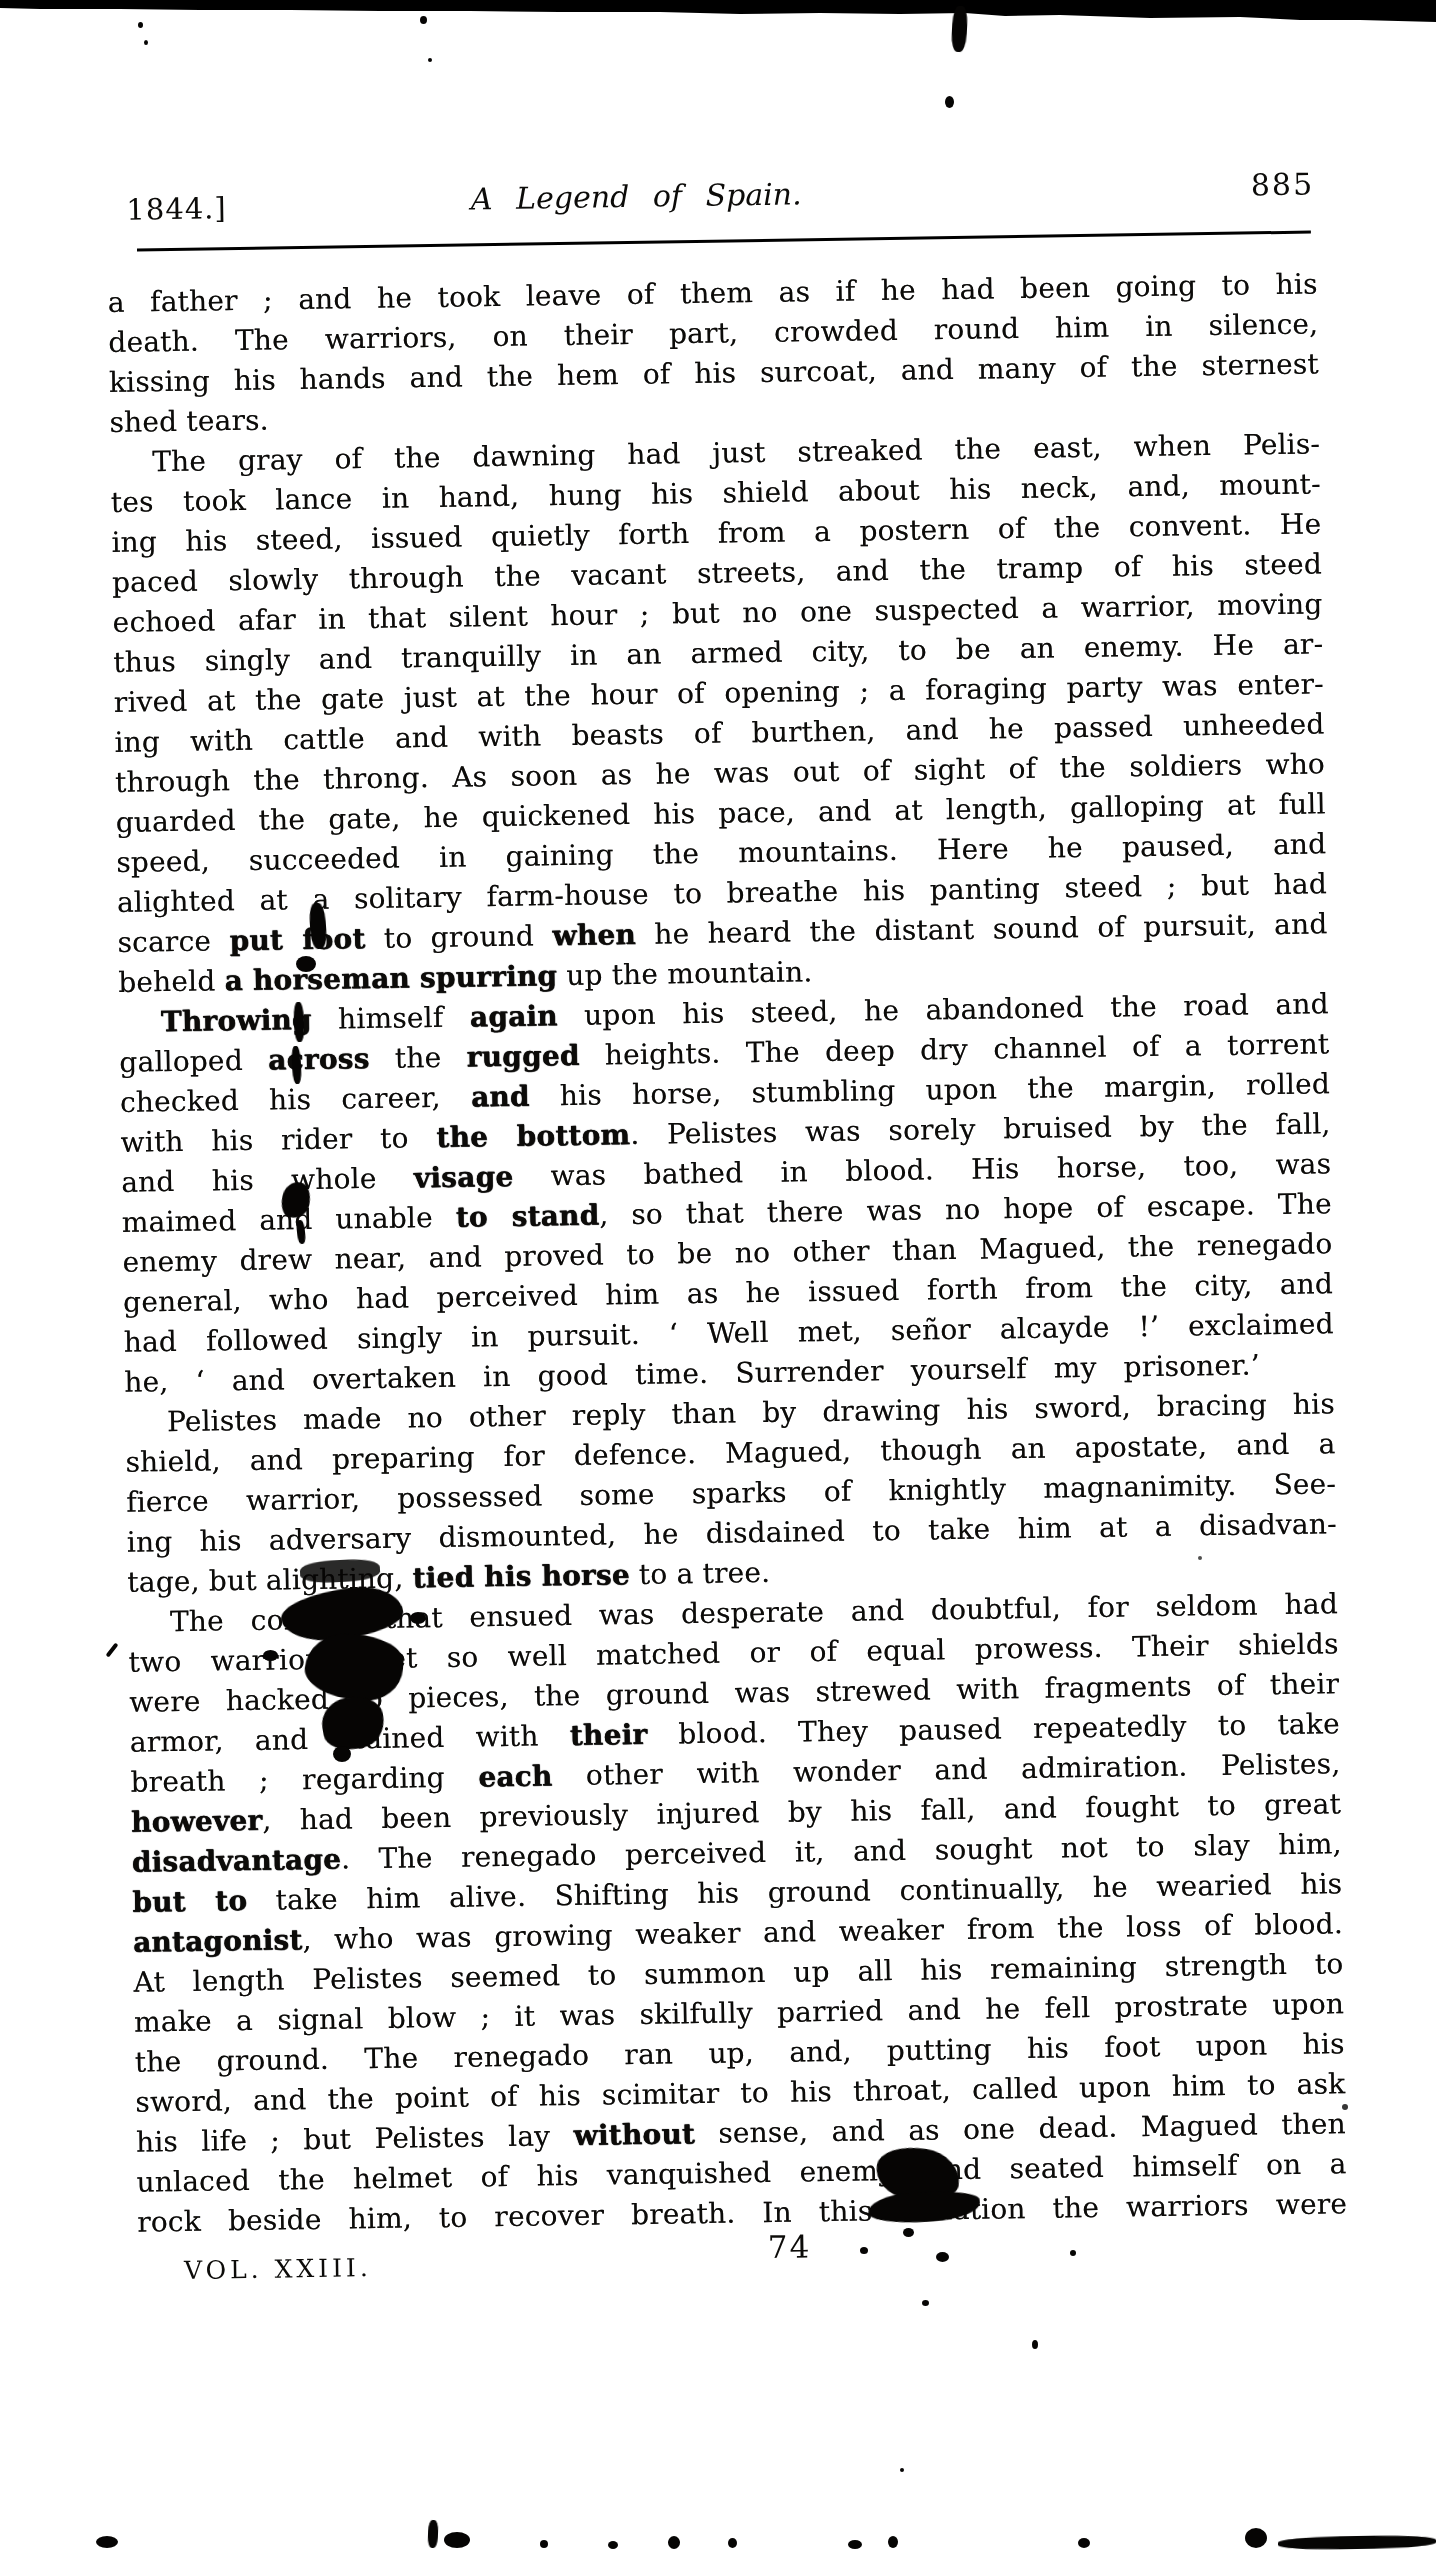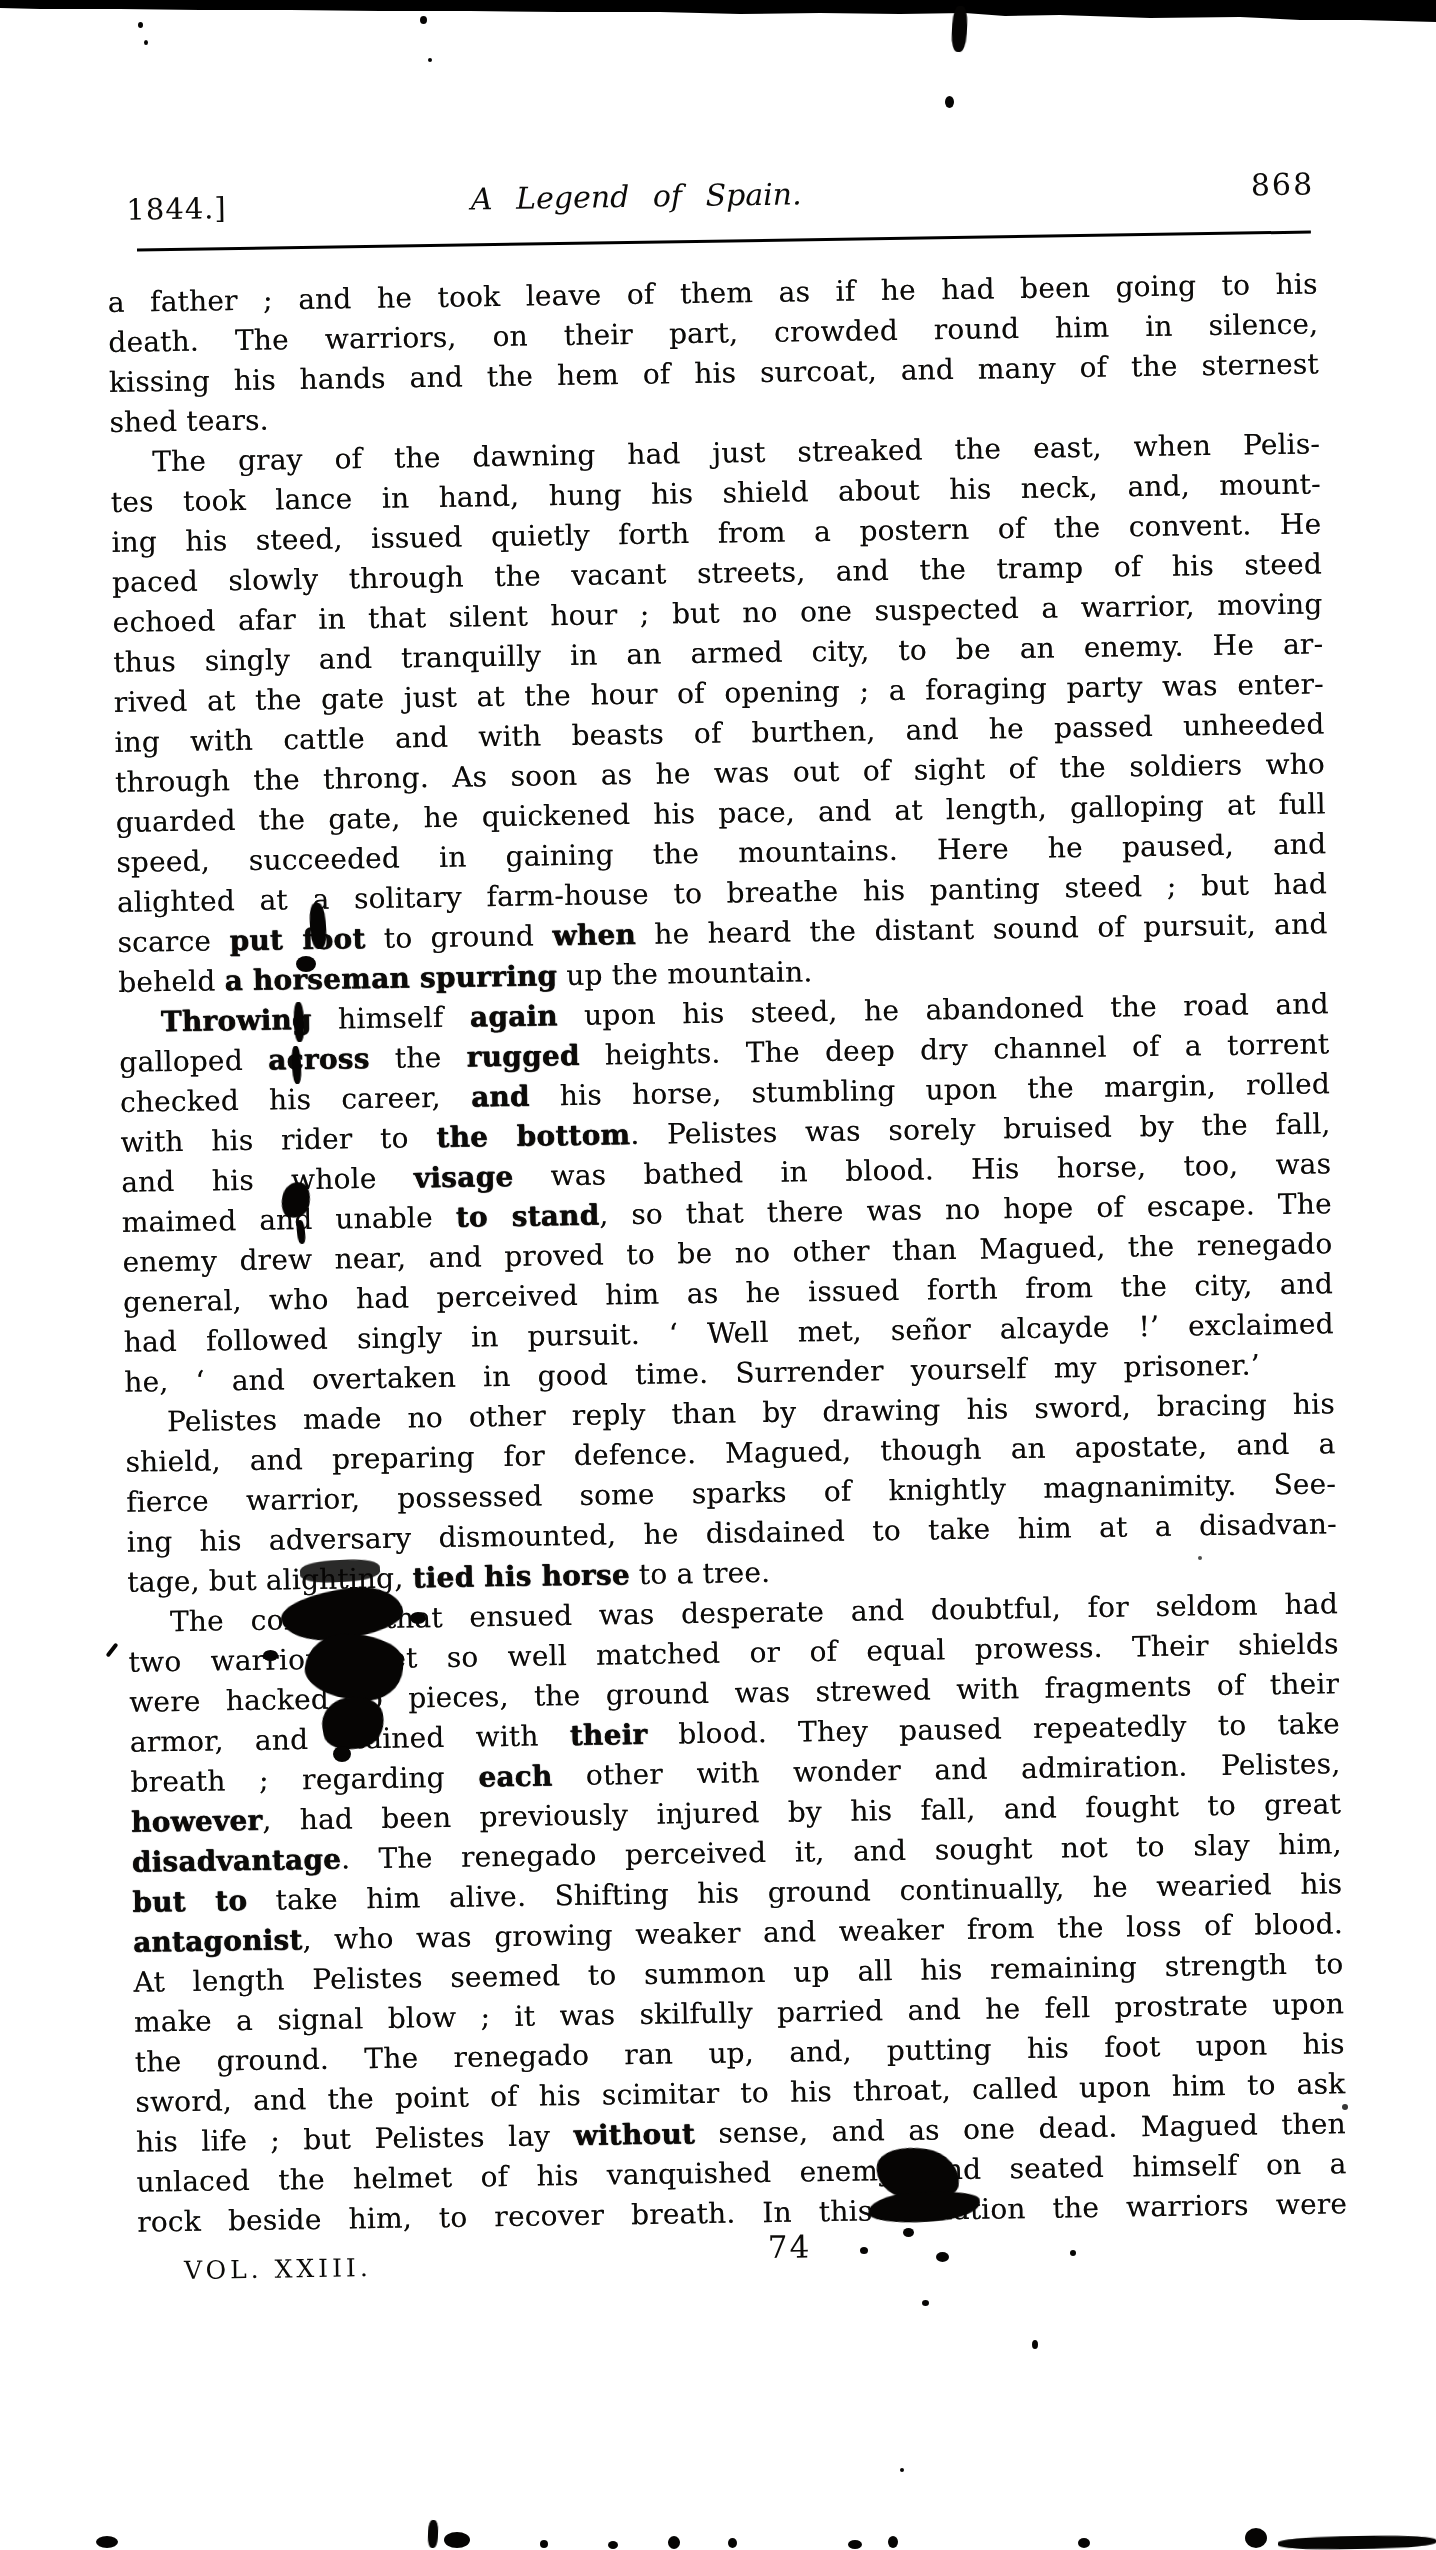--- a/index.html
+++ b/index.html
@@ -51,21 +51,21 @@
   .artifact.tick  { border-radius:2px; }
 </style>
 </head>
 <body>
 
 <div class="topbar"></div>
 
 <div class="sheet">
   <span class="hdr-date">1844.]</span>
   <span class="hdr-title">A  Legend  of  Spain.</span>
-  <span class="hdr-page">868</span>
+  <span class="hdr-page">885</span>
   <div class="rule"></div>
 
   <div class="bodytext">
       <div class="line">a father ; and he took leave of them as if he had been going to his</div>
       <div class="line">death.  The warriors, on their part, crowded round him in silence,</div>
       <div class="line">kissing his hands and the hem of his surcoat, and many of the sternest</div>
       <div class="line nj">shed tears.</div>
       <div class="line ind">The gray of the dawning had just streaked the east, when Pelis-</div>
       <div class="line">tes took lance in hand, hung his shield about his neck, and, mount-</div>
       <div class="line">ing his steed, issued quietly forth from a postern of the convent.  He</div>

